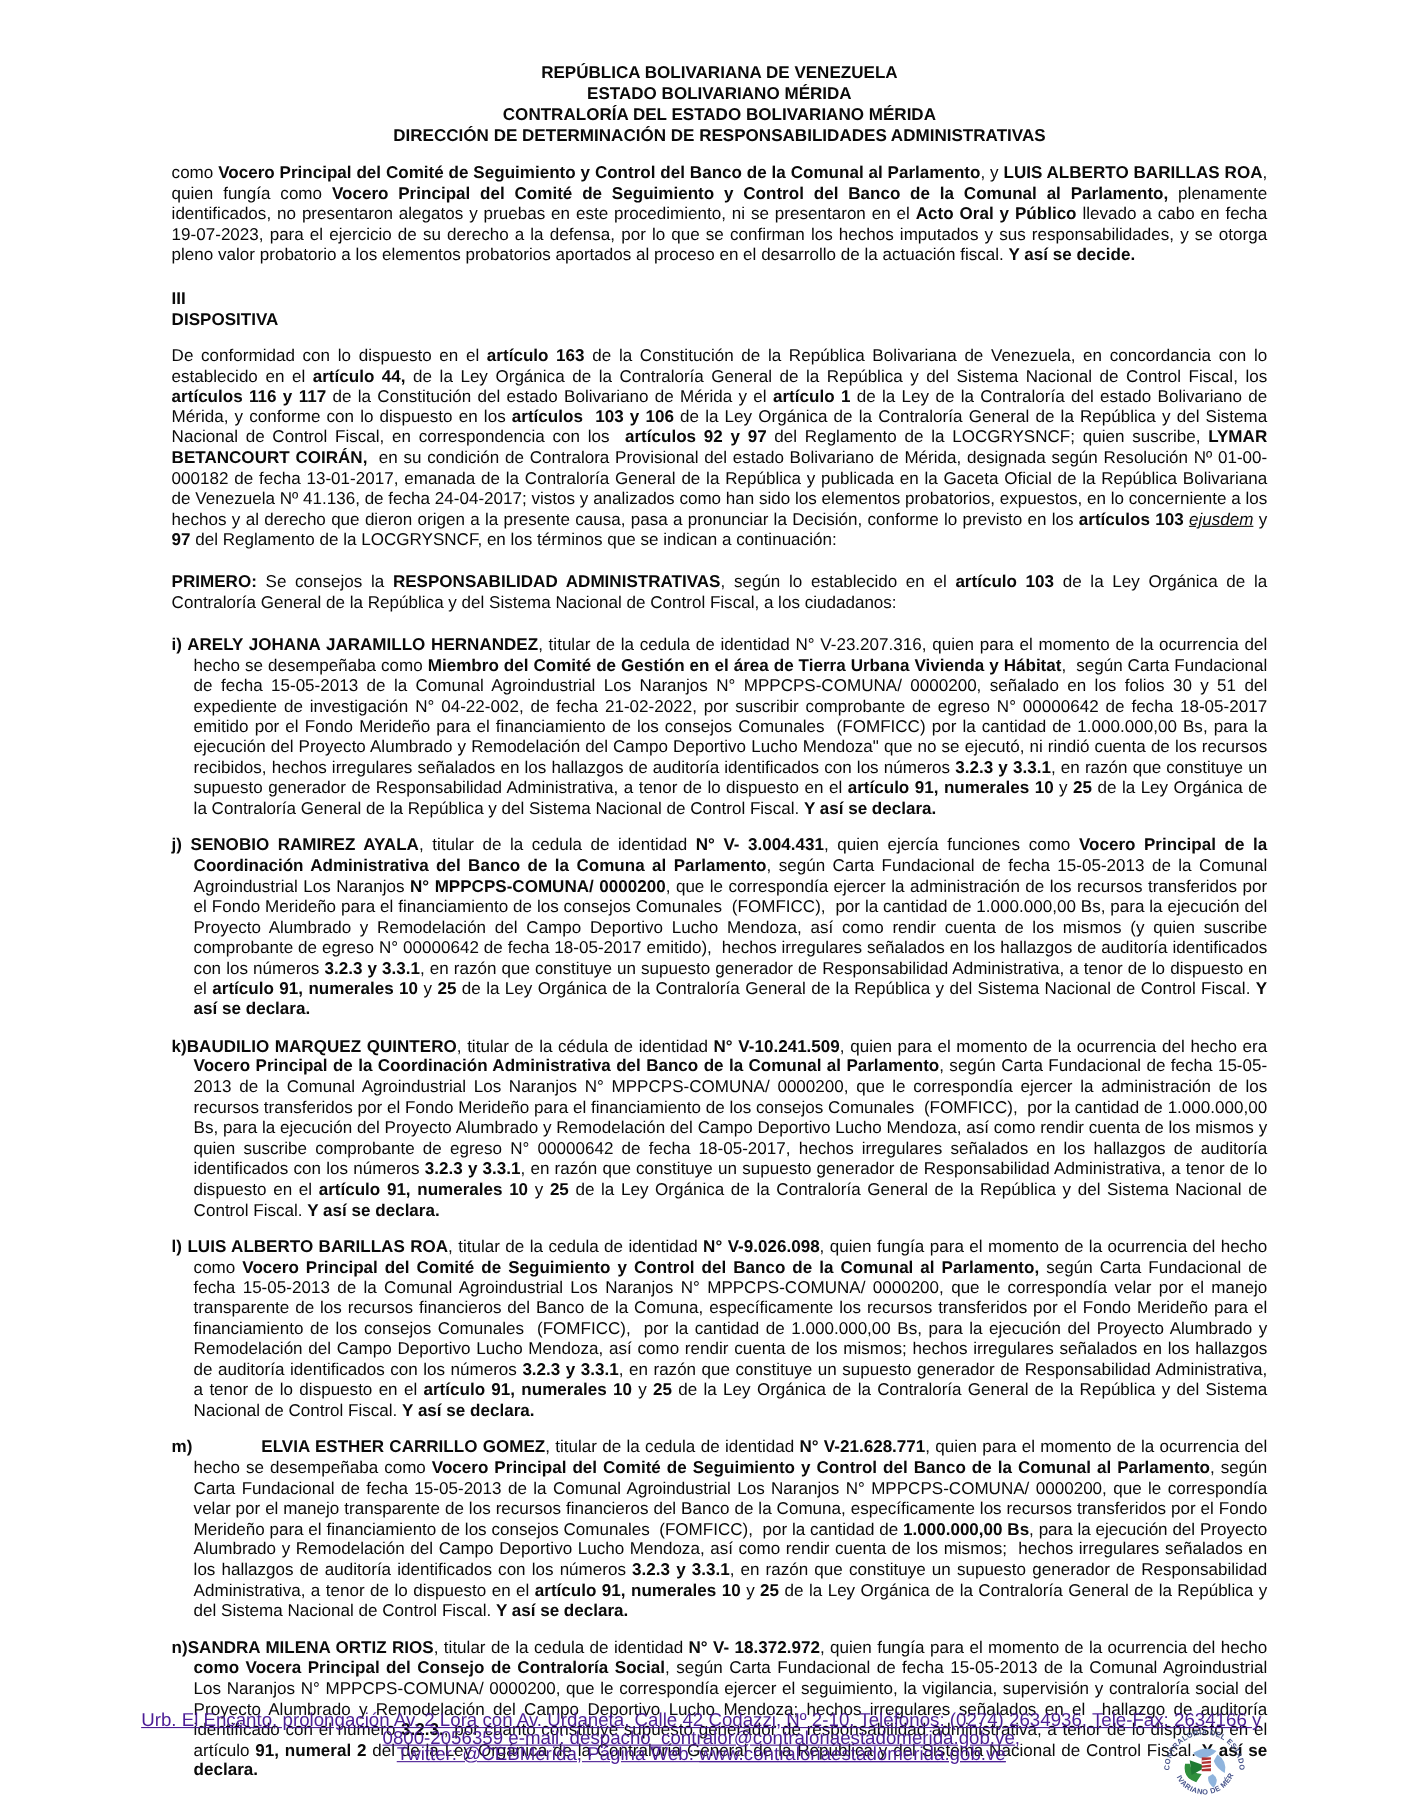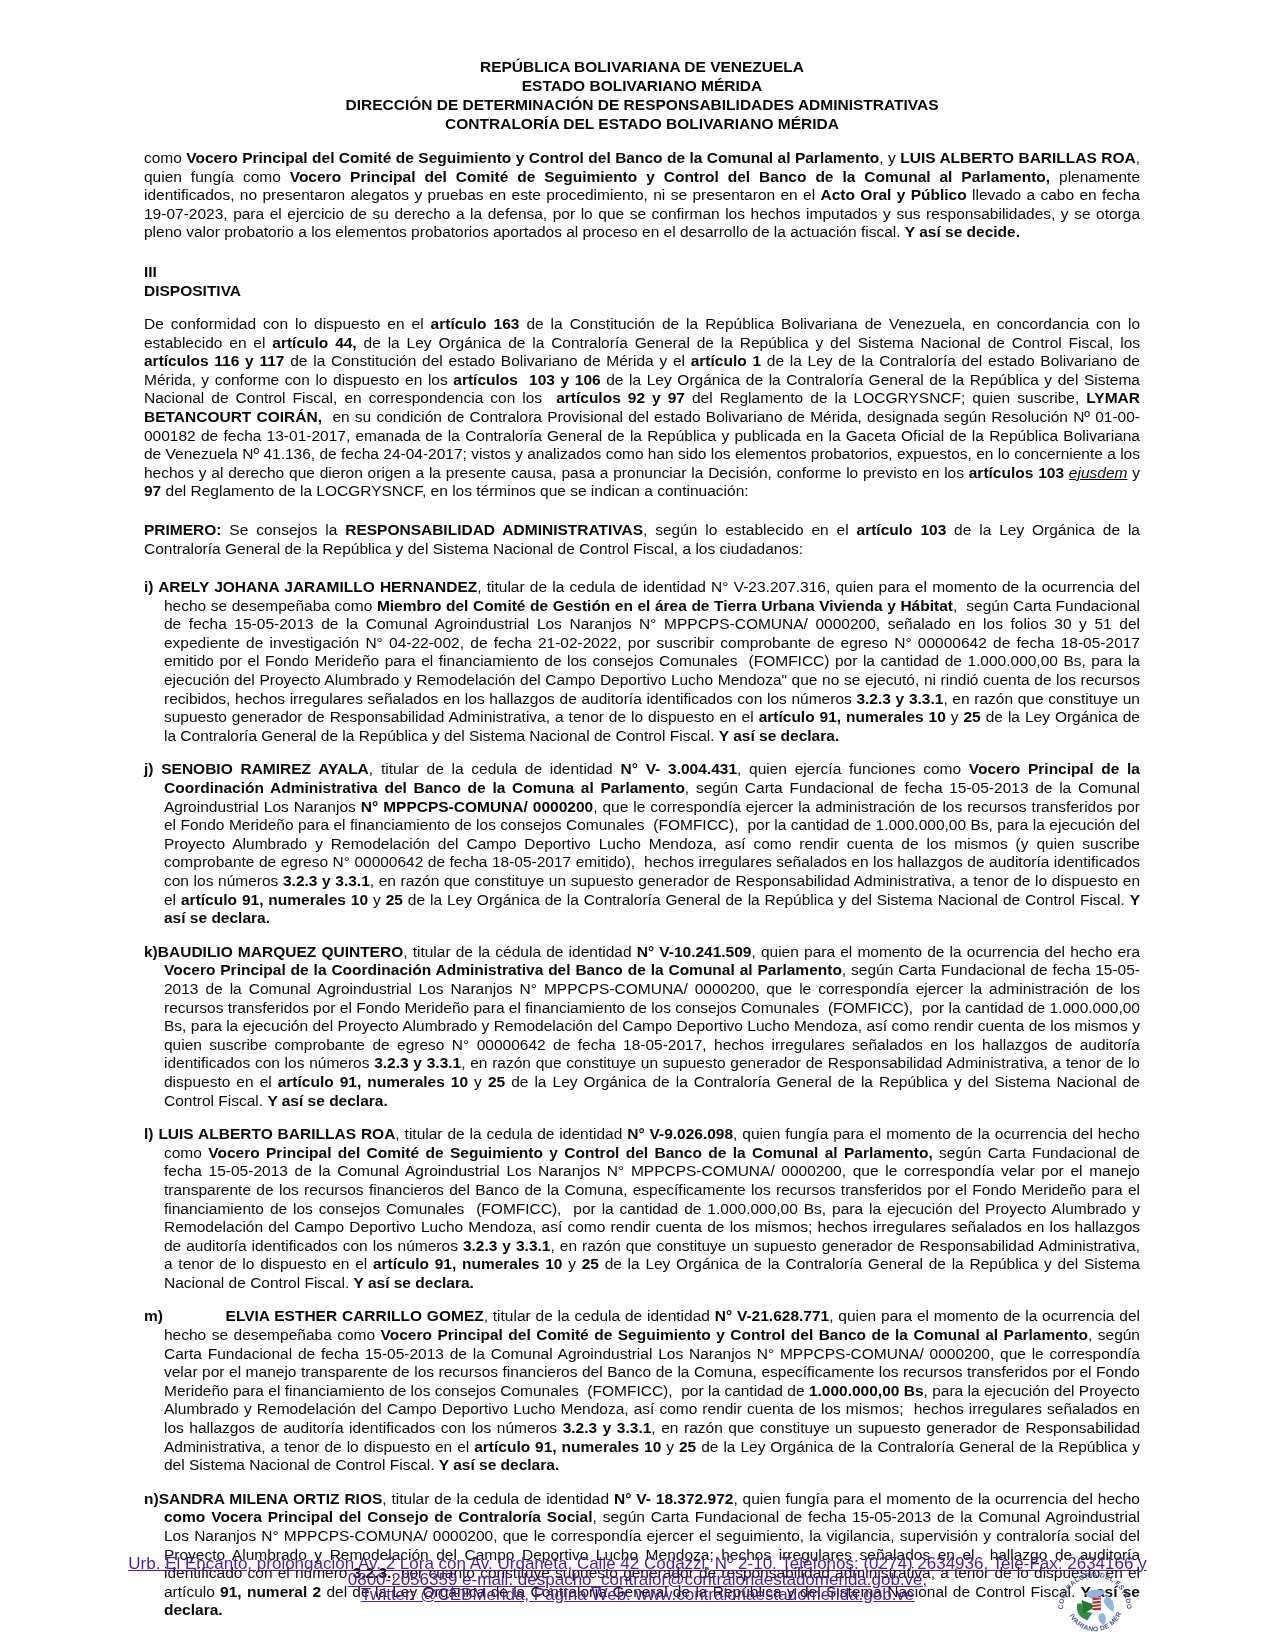--- a/index.html
+++ b/index.html
@@ -1,19 +1,19 @@
 <!DOCTYPE html>
 <html lang="es"><head>
 <meta charset="utf-8">
 <style>
   * { box-sizing: border-box; }
   html,body { margin:0; padding:0; background:#ffffff; }
   body { font-family:"Liberation Sans","DejaVu Sans",sans-serif; color:#0a0a0a; }
   .sheet { position:relative; width:1275px; height:1650px; background:#fff; overflow:hidden; }
-  .content { position:absolute; left:144px; top:57px; width:996px; }
+  .content { position:absolute; left:156px; top:57px; width:996px; }
   .hdr-line { text-align:center; font-weight:bold; font-size:15.5px; line-height:19px; }
   .hdr-block { margin-bottom:16px; }
   .par { text-align:justify; font-size:15.5px; line-height:18.6px; margin:0 0 20px 0; }
   .center-h { text-align:left; font-weight:bold; font-size:15.5px; line-height:19px; margin:0; }
   .center-block { margin-bottom:15px; }
   .item { text-align:justify; font-size:15.5px; line-height:18.6px; margin:0 0 15px 0;
           padding-left:20px; text-indent:-20px; }
   .b { font-weight:bold; }
   .i { font-style:italic;text-decoration:underline; }
   .u { text-decoration:underline; }
@@ -23,22 +23,22 @@
 </style>
 </head>
 <body>
 
 <div class="sheet">
   <div class="content">
 
     <div class="hdr-block">
       <div class="hdr-line">REPÚBLICA BOLIVARIANA DE VENEZUELA</div>
       <div class="hdr-line">ESTADO BOLIVARIANO MÉRIDA</div>
+      <div class="hdr-line">CONTRALORÍA DEL ESTADO BOLIVARIANO MÉRIDA</div>
       <div class="hdr-line">DIRECCIÓN DE DETERMINACIÓN DE RESPONSABILIDADES ADMINISTRATIVAS</div>
-      <div class="hdr-line">CONTRALORÍA DEL ESTADO BOLIVARIANO MÉRIDA</div>
     </div>
 
     <p class="par"><span>como </span><span class="b">Vocero Principal del Comité de Seguimiento y Control del Banco de la Comunal al Parlamento</span><span>, y </span><span class="b">LUIS ALBERTO BARILLAS ROA</span><span>, quien fungía como </span><span class="b">Vocero Principal del Comité de Seguimiento y Control del Banco de la Comunal al Parlamento,</span><span> plenamente identificados, no presentaron alegatos y pruebas en este procedimiento, ni se presentaron en el </span><span class="b">Acto Oral y Público</span><span> llevado a cabo en fecha 19-07-2023, para el ejercicio de su derecho a la defensa, por lo que se confirman los hechos imputados y sus responsabilidades, y se otorga pleno valor probatorio a los elementos probatorios aportados al proceso en el desarrollo de la actuación fiscal. </span><span class="b">Y así se decide.</span></p>
 
     <div class="center-block">
       <p class="center-h">III</p>
       <p class="center-h">DISPOSITIVA</p>
     </div>
 
     <p class="par"><span>De conformidad con lo dispuesto en el </span><span class="b">artículo 163</span><span> de la Constitución de la República Bolivariana de Venezuela, en concordancia con lo establecido en el </span><span class="b">artículo 44,</span><span> de la Ley Orgánica de la Contraloría General de la República y del Sistema Nacional de Control Fiscal, los </span><span class="b">artículos 116 y 117</span><span> de la Constitución del estado Bolivariano de Mérida y el </span><span class="b">artículo 1</span><span> de la Ley de la Contraloría del estado Bolivariano de Mérida, y conforme con lo dispuesto en los </span><span class="b">artículos&nbsp; 103 y 106</span><span> de la Ley Orgánica de la Contraloría General de la República y del Sistema Nacional de Control Fiscal, en correspondencia con los&nbsp; </span><span class="b">artículos 92 y 97</span><span> del Reglamento de la LOCGRYSNCF; quien suscribe, </span><span class="b">LYMAR BETANCOURT COIRÁN,</span><span>&nbsp; en su condición de Contralora Provisional del estado Bolivariano de Mérida, designada según Resolución Nº 01-00-000182 de fecha 13-01-2017, emanada de la Contraloría General de la República y publicada en la Gaceta Oficial de la República Bolivariana de Venezuela Nº 41.136, de fecha 24-04-2017; vistos y analizados como han sido los elementos probatorios, expuestos, en lo concerniente a los hechos y al derecho que dieron origen a la presente causa, pasa a pronunciar la Decisión, conforme lo previsto en los </span><span class="b">artículos 103</span><span> </span><span class="i">ejusdem</span><span> y </span><span class="b">97</span><span> del Reglamento de la LOCGRYSNCF, en los términos que se indican a continuación:</span></p>

